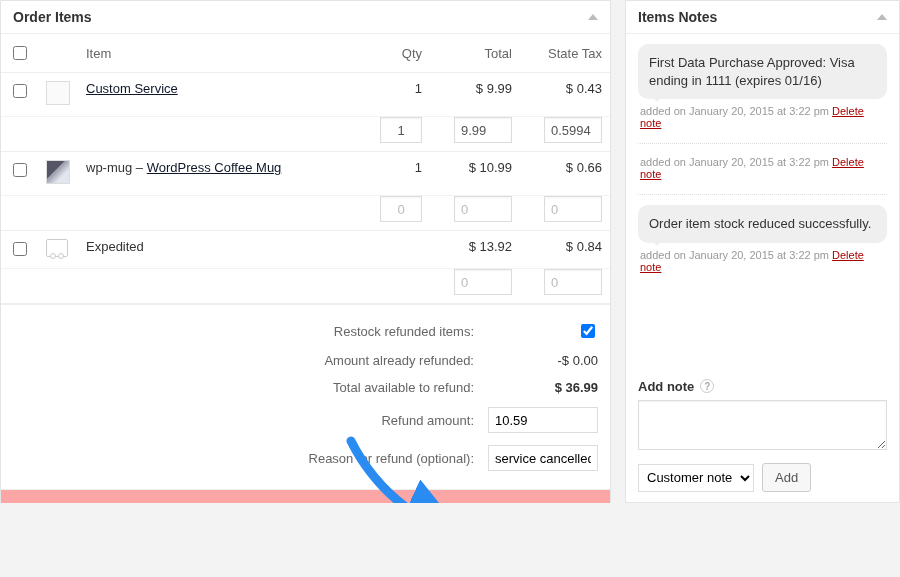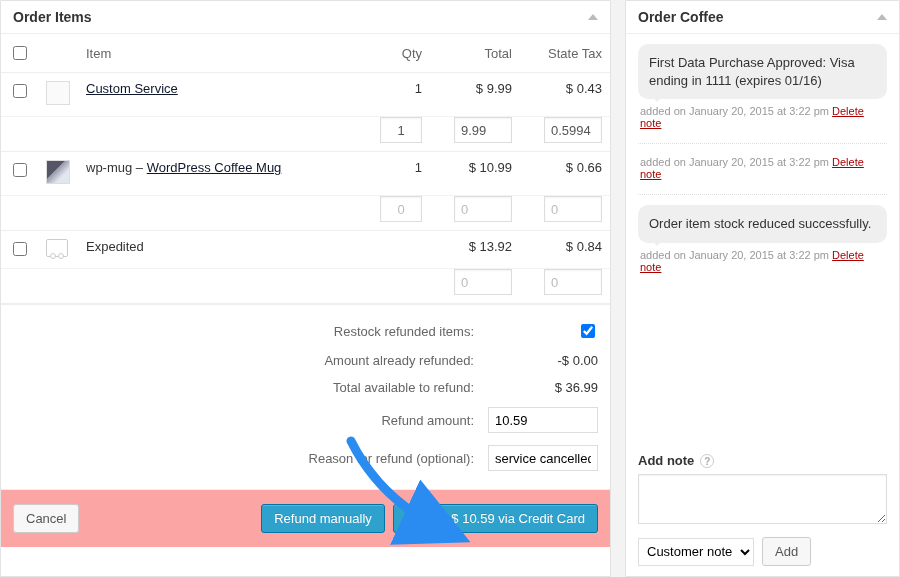--- a/index.html
+++ b/index.html
@@ -1,17 +1,17 @@
 <!DOCTYPE html>
 <html><head>
 <meta charset="utf-8">
 <style>
 html,body{margin:0;padding:0;font-family:-apple-system,BlinkMacSystemFont,"Segoe UI",Helvetica,Arial,sans-serif;font-size:13px;color:#333;background:#f3f3f3}
 *{box-sizing:border-box}
-.wrap{width:900px;height:577px;display:flex;gap:14px;padding:0}
+.wrap{width:900px;height:503px;display:flex;gap:14px;padding:0}
 .panel{background:#fff;border:1px solid #e3e3e3;border-radius:1px}
 .left{flex:1;display:flex;flex-direction:column;position:relative}
 .right{width:275px;display:flex;flex-direction:column}
 .panel-header{display:flex;justify-content:space-between;align-items:center;padding:8px 12px;border-bottom:1px solid #eee;background:#fff}
 .panel-header h3{margin:0;font-size:14px;font-weight:600;color:#333}
 .caret-up{width:0;height:0;border-left:5px solid transparent;border-right:5px solid transparent;border-bottom:6px solid #bbb}
 table.items{width:100%;border-collapse:collapse}
 table.items th{font-weight:400;color:#666;text-align:left;padding:9px 8px;border-bottom:1px solid #eee;font-size:13px}
 table.items th.r{text-align:right}
 table.items td{padding:8px 8px;vertical-align:top;border-bottom:1px solid #f2f2f2}
@@ -21,35 +21,35 @@
 .thumb{width:24px;height:24px;border:1px solid #ddd;background:#fafafa;display:inline-block;font-size:10px;color:#bbb;text-align:center;line-height:22px}
 a.link{color:#0f172a;text-decoration:underline}
 .r{text-align:right}
 input.small{width:58px;height:26px;border:1px solid #ddd;box-shadow:inset 0 1px 2px rgba(0,0,0,0.05);text-align:left;padding:0 6px;font-size:13px;color:#555;background:#fff}
 input.q{width:42px;text-align:center}
 input.placeholder{color:#bbb}
 .refund-area{border-top:1px solid #eee;padding:10px 12px 12px;background:#fff}
 .refund-row{display:flex;justify-content:flex-end;align-items:center;padding:6px 0;gap:14px}
 .refund-row .lbl{color:#666;text-align:right;max-width:180px}
 .refund-row .val{width:110px;text-align:right;font-weight:400}
-.refund-row .val.bold{font-weight:normal}
+.refund-row .val.bold{font-weight:bold}
 .refund-row input.refund{width:110px;height:26px;border:1px solid #ddd;padding:0 6px;font-size:13px;text-align:left}
 .buttons{display:flex;justify-content:space-between;align-items:flex-start;padding:14px 12px;border-top:1px solid #eee;background:#fca5a5}
 .btn{display:inline-block;border-radius:3px;padding:6px 12px;font-size:13px;cursor:pointer;border:1px solid #ccc;background:#f7f7f7;color:#555}
 .btn.primary{background:#2ea2cc;border-color:#0074a2;color:#fff;text-shadow:0 -1px 0 rgba(0,0,0,0.1);box-shadow:inset 0 1px 0 rgba(255,255,255,0.2)}
 .btn-group{display:flex;gap:8px}
 .arrow{position:absolute;left:340px;top:430px;pointer-events:none}
 .notes-body{padding:10px 12px;flex:1;overflow:auto}
 .note{background:#efefef;border-radius:10px;padding:10px 11px;position:relative;margin-bottom:4px;font-size:13px;color:#333;line-height:1.35}
 .note::after{content:"";position:absolute;left:14px;bottom:-8px;border:5px solid transparent;border-top-color:#efefef}
 .note-meta{font-size:11px;color:#999;padding:2px 2px 14px;border-bottom:1px dotted #ddd;margin-bottom:10px}
 .note-meta:last-child{border-bottom:none}
 .delete{color:#a00;text-decoration:underline}
 .addnote{padding:10px 12px}
-.addnote-label{display:flex;align-items:flex-end;gap:6px;font-weight:600;color:#333;font-size:13px;margin-bottom:6px}
+.addnote-label{display:flex;align-items:flex-start;gap:6px;font-weight:600;color:#333;font-size:13px;margin-bottom:6px}
 .help{width:14px;height:14px;border:1px solid #ccc;border-radius:50%;display:inline-flex;align-items:center;justify-content:center;font-size:10px;color:#aaa}
 textarea.note-input{width:100%;height:50px;border:1px solid #ddd;box-shadow:inset 0 1px 2px rgba(0,0,0,0.05);resize:vertical;margin-bottom:10px}
 .note-actions{display:flex;gap:8px;align-items:center}
 select.note-type{height:28px;border:1px solid #ddd;background:#fff;font-size:13px;padding:0 4px}
 .ship-icon{width:22px;height:18px;border:1px solid #ccc;border-radius:2px;position:relative;display:inline-block}
 .ship-icon::after{content:"";position:absolute;width:4px;height:4px;border:1px solid #ccc;border-radius:50%;bottom:-3px;left:3px;background:#fff}
 .ship-icon::before{content:"";position:absolute;width:4px;height:4px;border:1px solid #ccc;border-radius:50%;bottom:-3px;right:3px;background:#fff}
 .thumb.photo{background:linear-gradient(135deg,#556 40%,#99a 41%,#e2e6ee 70%)}
 input[type=checkbox]{width:14px;height:14px}
 </style>
@@ -166,21 +166,21 @@
         <marker id="ah" markerWidth="8" markerHeight="8" refX="5" refY="4" orient="auto">
           <path d="M0,0 L8,4 L0,8 Z" fill="#2a8cf0"></path>
         </marker>
       </defs>
       <path d="M10,10 Q40,70 105,100" stroke="#2a8cf0" stroke-width="9" fill="none" marker-end="url(#ah)" stroke-linecap="round"></path>
     </svg>
   </div>
 
   <div class="panel right">
     <div class="panel-header">
-      <h3>Order Coffee</h3>
+      <h3>Items Notes</h3>
       <span class="caret-up"></span>
     </div>
     <div class="notes-body">
       <div class="note">First Data Purchase Approved: Visa ending in 1111 (expires 01/16)</div>
       <div class="note-meta"><span>added on January 20, 2015 at 3:22 pm</span> <a href="#" class="delete">Delete note</a></div>
 
       <div class="note-meta"><span>added on January 20, 2015 at 3:22 pm</span> <a href="#" class="delete">Delete note</a></div>
 
       <div class="note">Order item stock reduced successfully.</div>
       <div class="note-meta"><span>added on January 20, 2015 at 3:22 pm</span> <a href="#" class="delete">Delete note</a></div>

